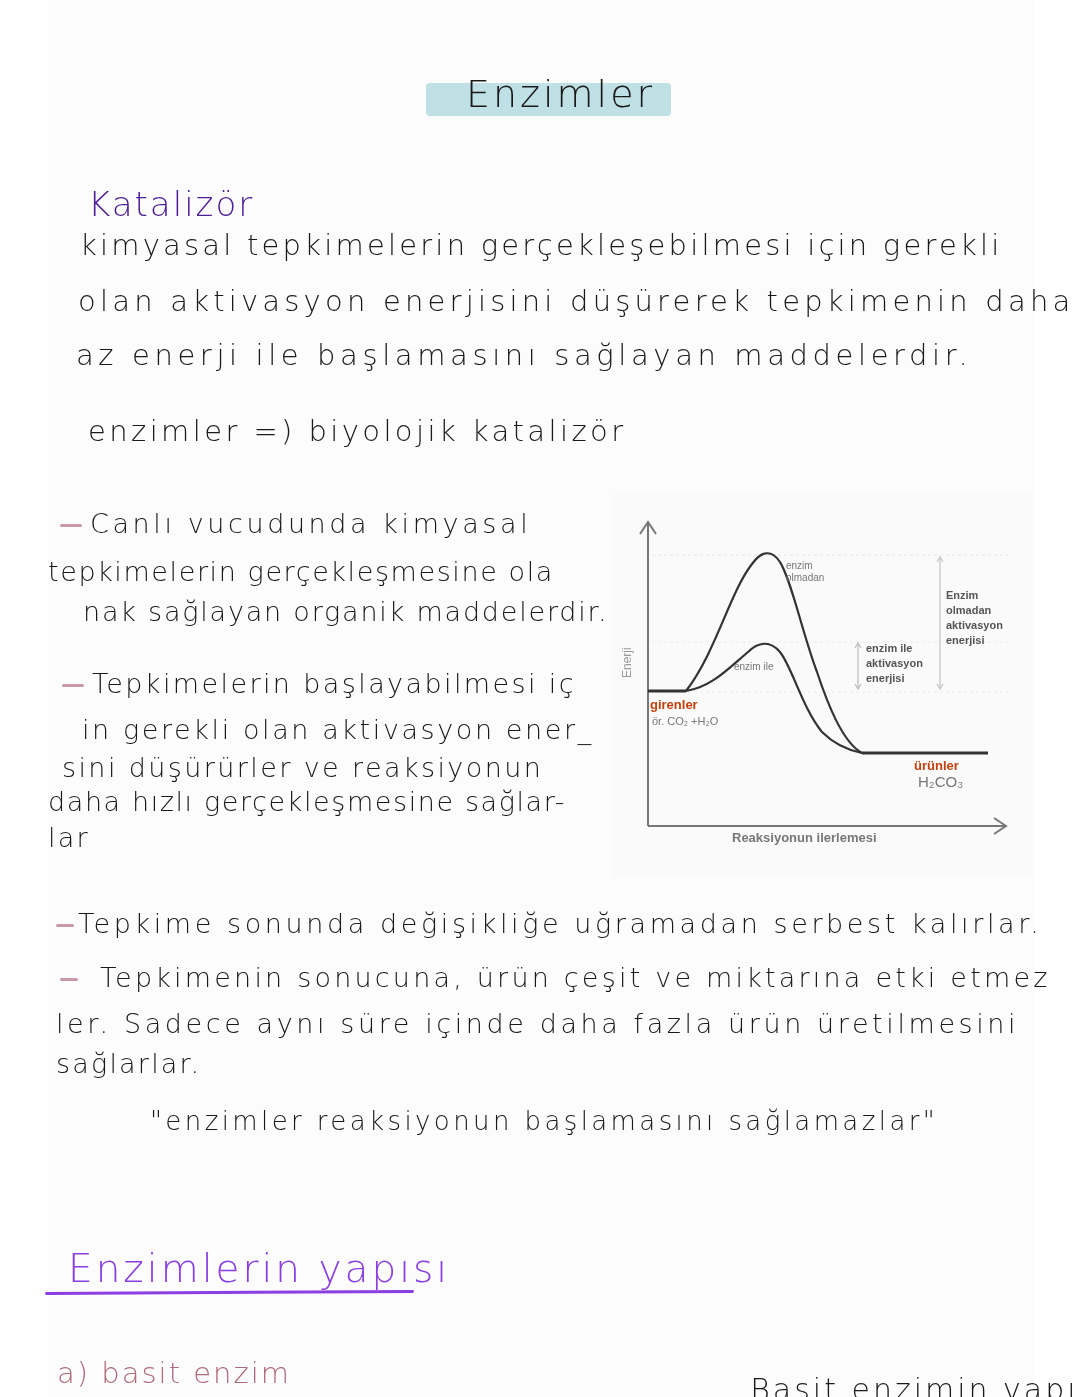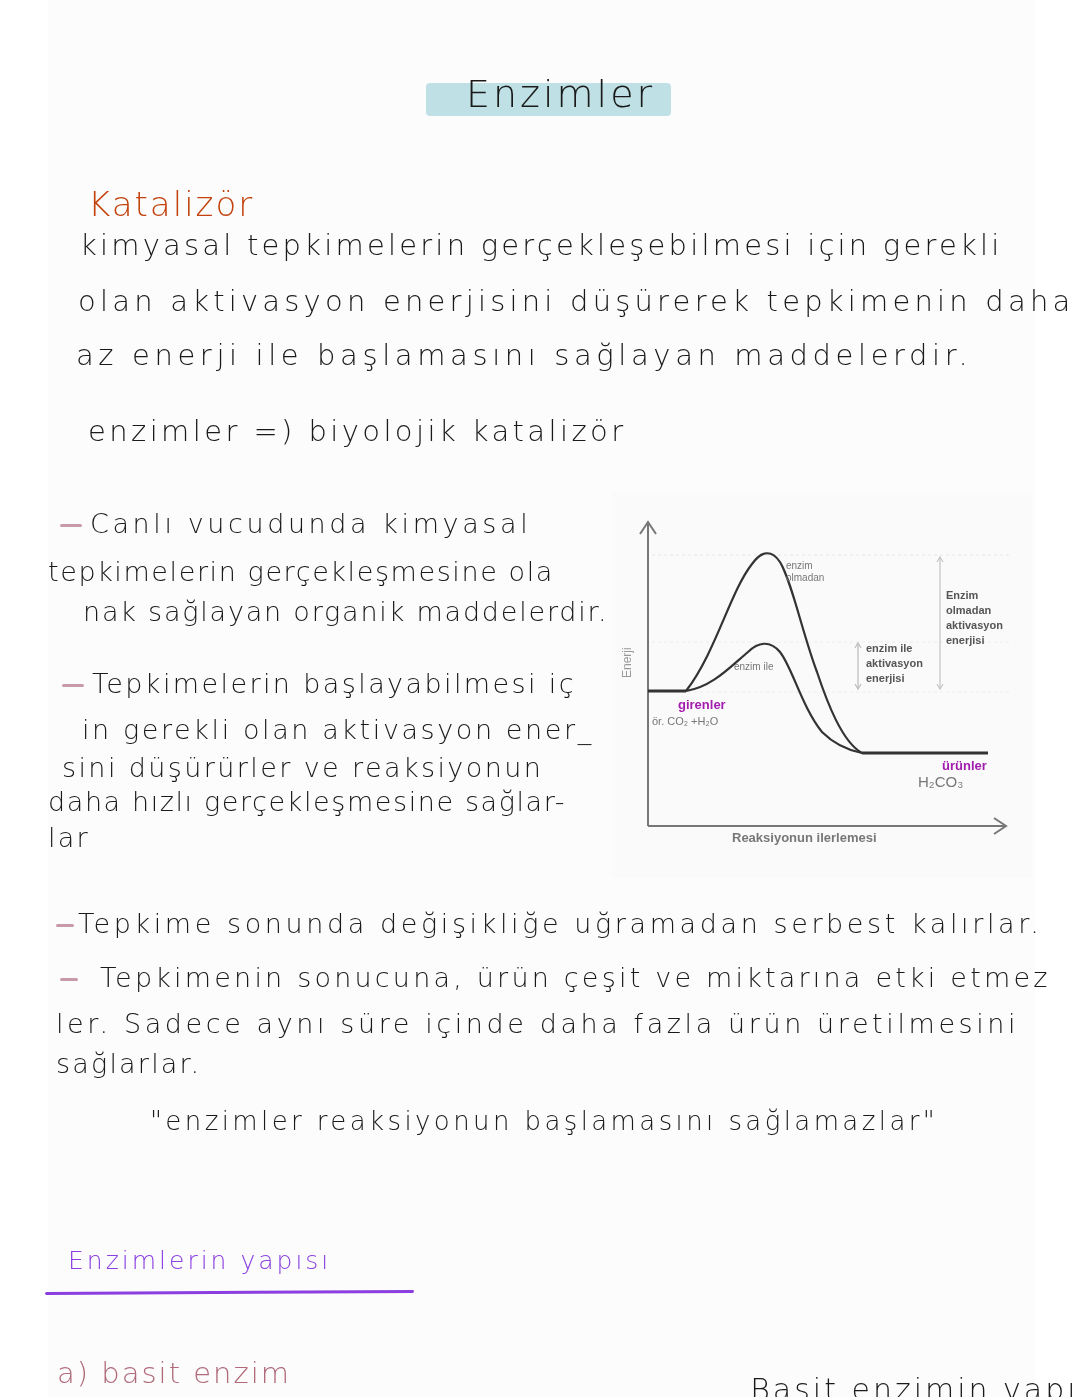--- a/index.html
+++ b/index.html
@@ -4,37 +4,37 @@
 <style>
   html, body { margin: 0; padding: 0; background: #ffffff; }
   body { width: 1080px; height: 1397px; position: relative; overflow: hidden;
          font-family: "DejaVu Sans", sans-serif; color: #161616; }
   .sheet { position: absolute; left: 48px; top: 0; width: 987px; height: 1397px; background: #fcfcfc; }
   .hw { position: absolute; white-space: nowrap; font-family: "DejaVu Sans", sans-serif;
         font-weight: 300; letter-spacing: 2px; color: #1a1a1a; }
   .title-hl { position: absolute; left: 426px; top: 83px; width: 245px; height: 33px;
               background: #bfe0e5; border-radius: 4px; }
   .title { left: 466px; top: 72px; font-size: 38px; letter-spacing: 3px; }
-  .katalizor { left: 88px; top: 184px; font-size: 34px; color: #c2410c; letter-spacing: 2px; }
+  .katalizor { left: 88px; top: 184px; font-size: 34px; color: #4c1d95; letter-spacing: 2px; }
   .body-l { font-size: 29px; letter-spacing: 3.2px; }
   .dash { display: inline-block; width: 22px; height: 3px; background: #c89aa8; vertical-align: middle; margin-right: 8px; border-radius: 2px; }
   .pt { font-size: 27px; letter-spacing: 2.2px; }
   .quote { font-size: 26px; letter-spacing: 2.4px; }
-  .h2 { left: 68px; top: 1246px; font-size: 25px; color: #8b3fe0; letter-spacing: 3px; }
+  .h2 { left: 68px; top: 1246px; font-size: 39px; color: #8b3fe0; letter-spacing: 3px; }
   .h2-line { position: absolute; left: 45px; top: 1291px; width: 369px; height: 3px; background: #8b3fe0; border-radius: 2px; transform: rotate(-0.3deg); }
   .sub { left: 57px; top: 1356px; font-size: 29px; color: #b06a7a; letter-spacing: 2px; }
   .cut { left: 700px; top: 1372px; font-size: 30px; letter-spacing: 3px; }
 
   
   .diagram { position: absolute; left: 612px; top: 492px; width: 420px; height: 386px; background: #fafafa; }
   .diagram svg { position: absolute; left: 0; top: 0; }
   .dlabel { position: absolute; font-family: "Liberation Sans", sans-serif; color: #555; white-space: nowrap; }
   .d-small { font-size: 10px; line-height: 12px; color: #777; }
   .d-bold { font-size: 11.5px; line-height: 14px; font-weight: bold; color: #555; }
-  .d-big { font-size: 13px; font-weight: bold; color: #a21caf; padding-left: 28px; }
+  .d-big { font-size: 13px; font-weight: bold; color: #c2410c; }
   .d-axis { font-size: 13px; font-weight: bold; color: #777; }
 </style>
 </head>
 <body>
 
 <div class="sheet"></div>
 
 <div class="title-hl"></div>
 <div class="hw title">Enzimler</div>
 

